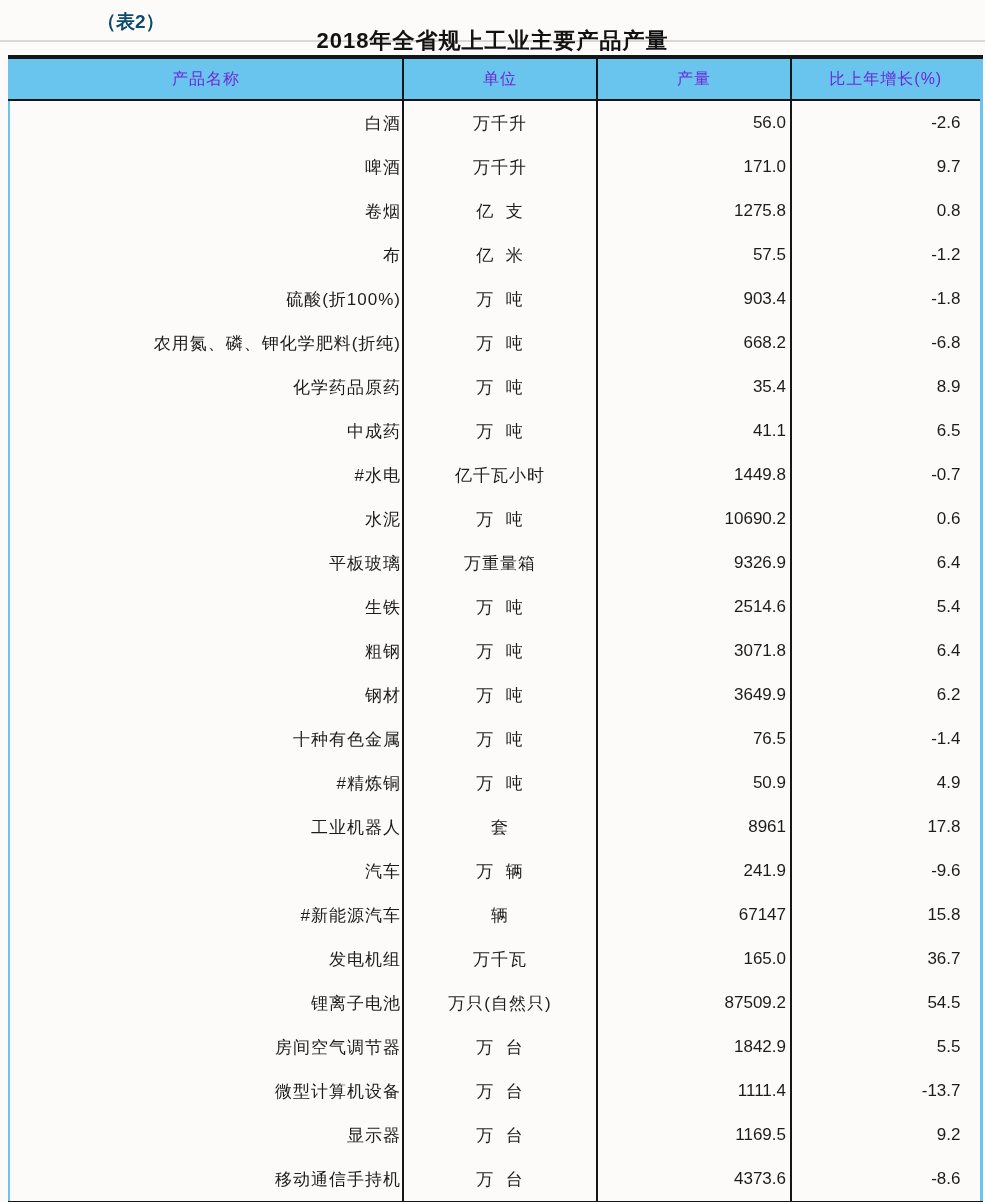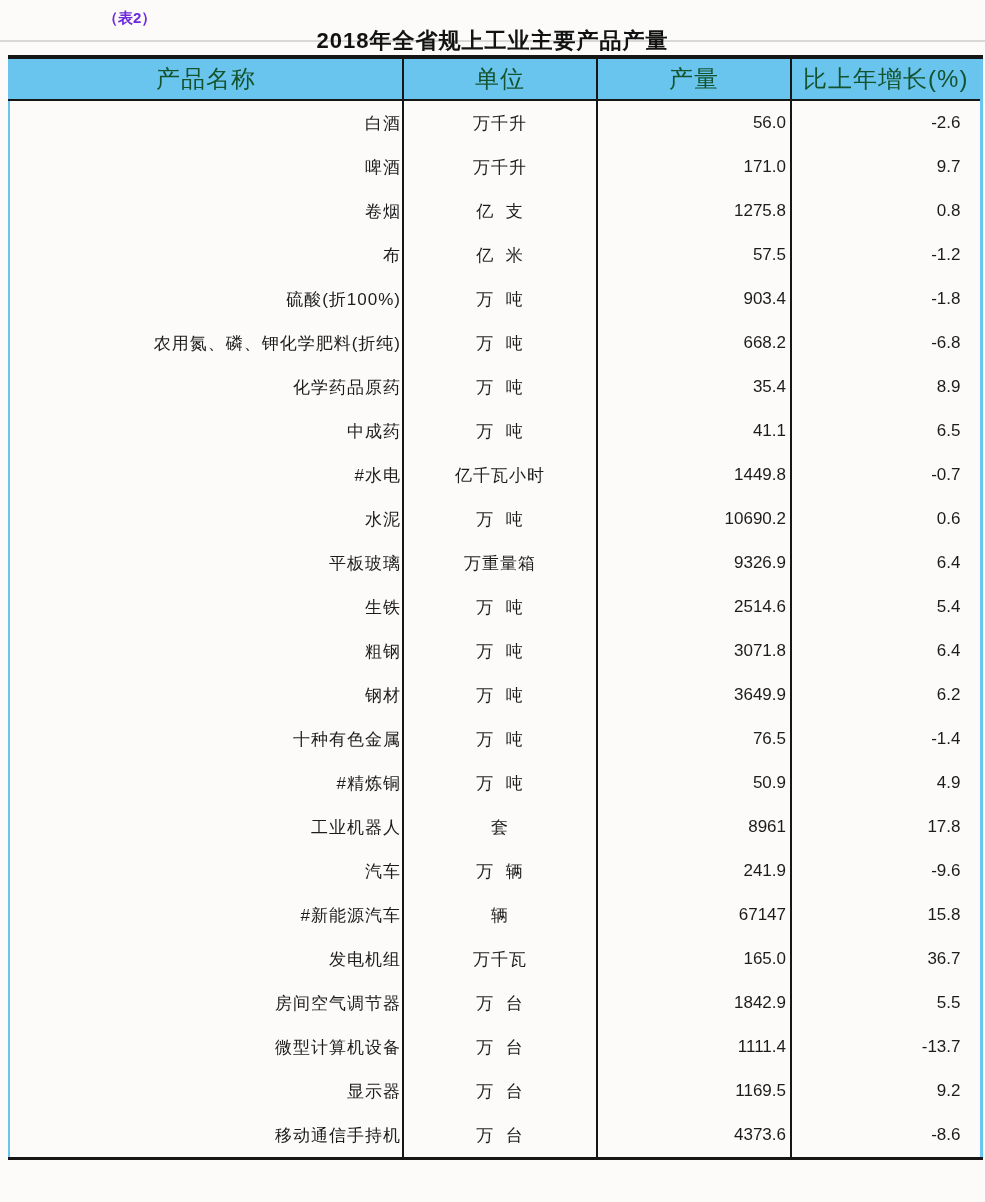--- a/index.html
+++ b/index.html
@@ -14,25 +14,25 @@
     background: #fcfbfa;
     overflow: hidden;
   }
   .title-bar {
     position: relative;
     height: 40px;
     border-bottom: 2px solid #d9d8d6;
   }
   .table-tag {
     position: absolute;
-    left: 103px;
+    left: 97px;
     top: 9px;
-    font-size: 15px;
+    font-size: 19px;
     font-weight: bold;
-    color: #6d28d9;
+    color: #0c4a6e;
   }
   .page-title {
     margin: 0;
     padding-top: 26px;
     text-align: center;
     font-size: 22px;
     font-weight: bold;
     letter-spacing: 1px;
     color: #121212;
   }
@@ -43,22 +43,22 @@
     border-collapse: collapse;
     table-layout: fixed;
     width: 972px;
     border-top: 4px solid #161616;
     border-bottom: 3px solid #161616;
     border-left: 2px solid #69c4ee;
     border-right: 3px solid #69c4ee;
   }
   table.products th {
     background: #69c4ee;
-    color: #14532d;
-    font-size: 24px;
+    color: #6d28d9;
+    font-size: 16px;
     font-weight: normal;
     height: 38px;
     letter-spacing: 1px;
     border-bottom: 2px solid #161616;
   }
   table.products th + th,
   table.products td + td {
     border-left: 2px solid #161616;
   }
   table.products td {
@@ -213,20 +213,26 @@
             <td class="output">67147</td>
             <td class="growth">15.8</td>
           </tr>
           <tr>
             <td class="name">发电机组</td>
             <td class="unit">万千瓦</td>
             <td class="output">165.0</td>
             <td class="growth">36.7</td>
           </tr>
           <tr>
+            <td class="name">锂离子电池</td>
+            <td class="unit">万只(自然只)</td>
+            <td class="output">87509.2</td>
+            <td class="growth">54.5</td>
+          </tr>
+          <tr>
             <td class="name">房间空气调节器</td>
             <td class="unit">万  台</td>
             <td class="output">1842.9</td>
             <td class="growth">5.5</td>
           </tr>
           <tr>
             <td class="name">微型计算机设备</td>
             <td class="unit">万  台</td>
             <td class="output">1111.4</td>
             <td class="growth">-13.7</td>

